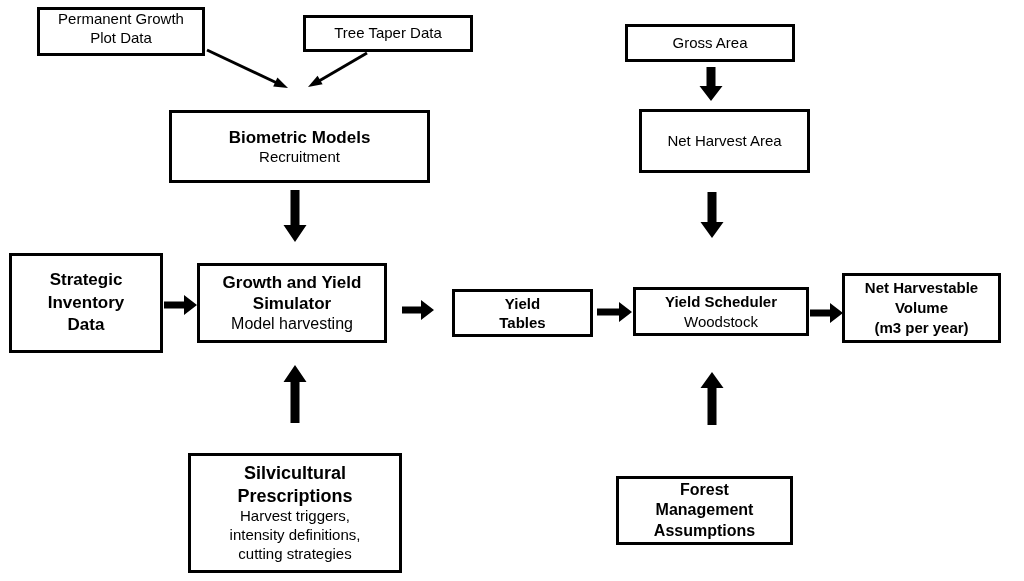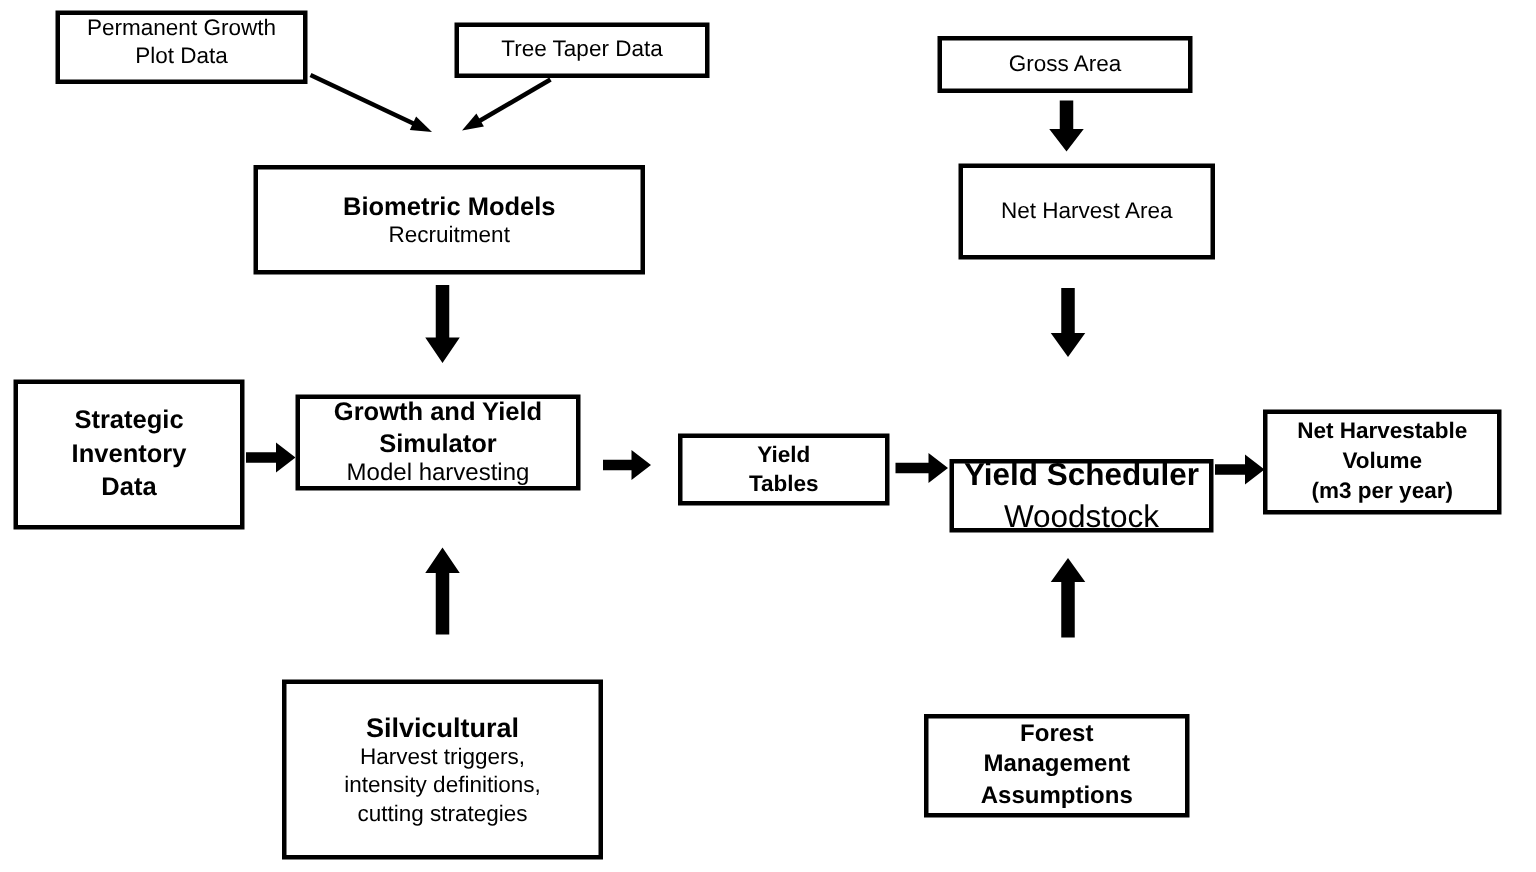--- a/index.html
+++ b/index.html
@@ -18,23 +18,23 @@
   .fs16{font-size:16px;}
   .fs17{font-size:17px;}
   .fs18{font-size:18px;}
   
   .b-permanent{left:37px;top:7px;width:168px;height:49px;justify-content:flex-start;font-size:15px;}
   .b-treetaper{left:303px;top:15px;width:170px;height:37px;font-size:15px;}
   .b-biometric{left:169px;top:110px;width:261px;height:73px;}
   .b-gross{left:625px;top:24px;width:170px;height:38px;font-size:15px;}
   .b-netharvarea{left:639px;top:109px;width:171px;height:64px;font-size:15px;}
   .b-strategic{left:9px;top:253px;width:154px;height:100px;font-size:17px;line-height:1.35;}
-  .b-simulator{left:197px;top:263px;width:190px;height:64px;}
+  .b-simulator{left:197px;top:263px;width:190px;height:80px;}
   .b-yieldtables{left:452px;top:289px;width:141px;height:48px;font-size:15px;line-height:1.3;}
-  .b-scheduler{left:633px;top:287px;width:176px;height:49px;font-size:21px;line-height:1.3;margin-top:19px;}
+  .b-scheduler{left:633px;top:287px;width:176px;height:49px;font-size:15px;line-height:1.3;}
   .b-netharvvol{left:842px;top:273px;width:159px;height:70px;font-size:15px;line-height:1.35;}
   .b-silvi{left:188px;top:453px;width:214px;height:120px;text-align:center;}
   .b-forest{left:616px;top:476px;width:177px;height:69px;font-size:16px;line-height:1.3;justify-content:flex-end;}
 </style>
 </head>
 <body>
 
 <div class="canvas">
 
   <svg class="arrow-layer" viewBox="0 0 1024 581" xmlns="http://www.w3.org/2000/svg">
@@ -113,20 +113,21 @@
   </div>
 
   <div class="node b-netharvvol">
     <div class="t">Net Harvestable</div>
     <div class="t">Volume</div>
     <div class="t">(m3 per year)</div>
   </div>
 
   <div class="node b-silvi">
     <div class="t fs18">Silvicultural</div>
+    <div class="t fs18">Prescriptions</div>
     <div class="fs15">Harvest triggers,</div>
     <div class="fs15">intensity definitions,</div>
     <div class="fs15">cutting strategies</div>
   </div>
 
   <div class="node b-forest">
     <div class="t">Forest</div>
     <div class="t">Management</div>
     <div class="t">Assumptions</div>
   </div>

